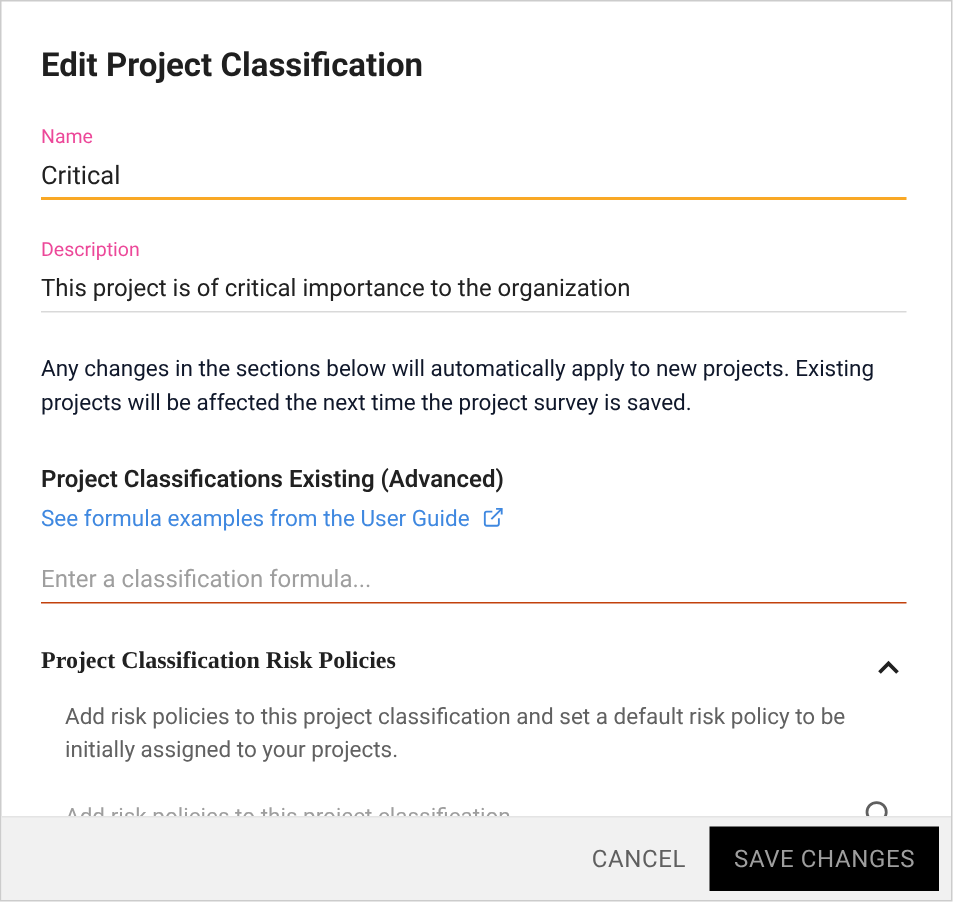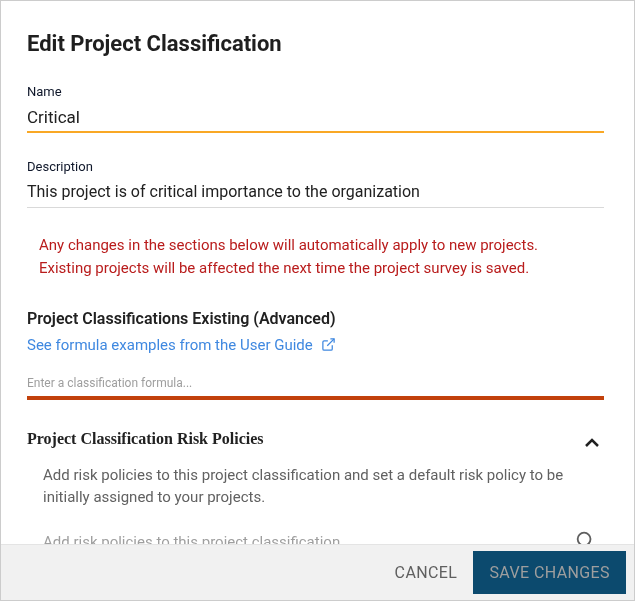--- a/index.html
+++ b/index.html
@@ -2,43 +2,43 @@
 <html><head>
   <meta charset="utf-8">
   <style>
     * { box-sizing: border-box; margin: 0; padding: 0; }
     body { font-family: Roboto, Arial, sans-serif; width: 635px; height: 601px; overflow: hidden; background: #fff; border: 1px solid #ccc; display: flex; flex-direction: column; position: relative; }
     .scroll-area { flex: 1; overflow-y: auto; padding: 24px 30px 20px 26px; color: #212121; }
     ::-webkit-scrollbar { width: 8px; }
     ::-webkit-scrollbar-thumb { background: #c8c8c8; border-radius: 4px; }
     .title { font-size: 22px; font-weight: 700; color: #1f1f1f; margin: 6px 0 28px; }
     .field { margin-bottom: 26px; }
-    .field-label { font-size: 13px; color: #0f172a; margin-bottom: 6px; display: block; }
+    .field-label { font-size: 13px; color: #ec4899; margin-bottom: 6px; display: block; }
     .text-input { width: 100%; border: none; border-bottom: 2px solid #bdbdbd; background: transparent; font-size: 17px; color: #212121; padding: 2px 0 4px; outline: none; font-family: inherit; }
     .text-input.accent { border-bottom: 2px solid #f9a825; caret-color: #f9a825; }
     .text-input::placeholder { color: #9e9e9e; font-style: italic; }
     .text-input.plain-placeholder::placeholder { font-style: normal; color: #9e9e9e; }
     .desc-input { border-bottom: 1px solid #d9d9d9; padding: 2px 0 6px; font-size: 16px; }
-    .warning { color: #b91c1c; font-size: 15px; line-height: 1.55; margin: 6px 12px 28px; }
+    .warning { color: #0f172a; font-size: 15px; line-height: 1.55; margin: 6px 0 28px; }
     .section-heading { font-size: 16px; font-weight: 600; color: #212121; margin: 0 0 8px; }
     .link-row { margin-bottom: 14px; display: flex; align-items: center; gap: 8px; }
     .link { color: #3f88e0; font-size: 15px; text-decoration: none; }
     .ext-icon { width: 15px; height: 15px; stroke: #3f88e0; fill: none; stroke-width: 2; }
-    .formula-input { margin-top: 4px; margin-bottom: 30px; font-size: 12px; border-bottom: 4px solid #c2410c; padding: 4px 0 6px; }
+    .formula-input { margin-top: 4px; margin-bottom: 30px; font-size: 16px; border-bottom: 1px solid #c2410c; padding: 4px 0 6px; }
     .collapsible-header { display: flex; align-items: flex-start; justify-content: space-between; gap: 12px; margin-bottom: 8px; font-family: Liberation Serif, serif; }
     .chevron { flex-shrink: 0; width: 24px; height: 24px; stroke: #212121; stroke-width: 2.5; fill: none; margin-top: 1px; }
     .subtext { font-size: 15px; color: #616161; line-height: 1.5; padding: 0 4px 0 16px; margin-bottom: 20px; }
     .search-row { position: relative; padding: 0 4px 0 16px; }
     .search-input { width: 100%; border: none; border-bottom: 1px solid #d9d9d9; font-size: 15px; color: #212121; padding: 4px 26px 8px 0; background: transparent; outline: none; font-family: inherit; }
     .search-input::placeholder { color: #9e9e9e; }
     .search-icon { position: absolute; right: 8px; top: 0px; width: 22px; height: 22px; stroke: #5f5f5f; fill: none; stroke-width: 2; }
     .footer { background: #f1f1f1; padding: 9px 8px; height: 56px; display: flex; align-items: center; justify-content: flex-end; gap: 0; border-top: 1px solid #e4e4e4; }
     .btn { font-size: 16px; font-weight: 400; letter-spacing: 0.4px; background: transparent; border: none; padding: 12px 16px; cursor: pointer; text-transform: uppercase; font-family: inherit; }
     .btn-cancel { color: #5f5f5f; }
-    .btn-save { color: #9e9e9e; background: #0c4a6e; }
+    .btn-save { color: #9e9e9e; background: #000000; }
   </style>
 </head>
 <body>
 
 <div class="scroll-area">
   <h1 class="title">Edit Project Classification</h1>
 
   <div class="field">
     <label class="field-label">Name</label>
     <input type="text" class="text-input accent" autofocus="" value="Critical" style="">

